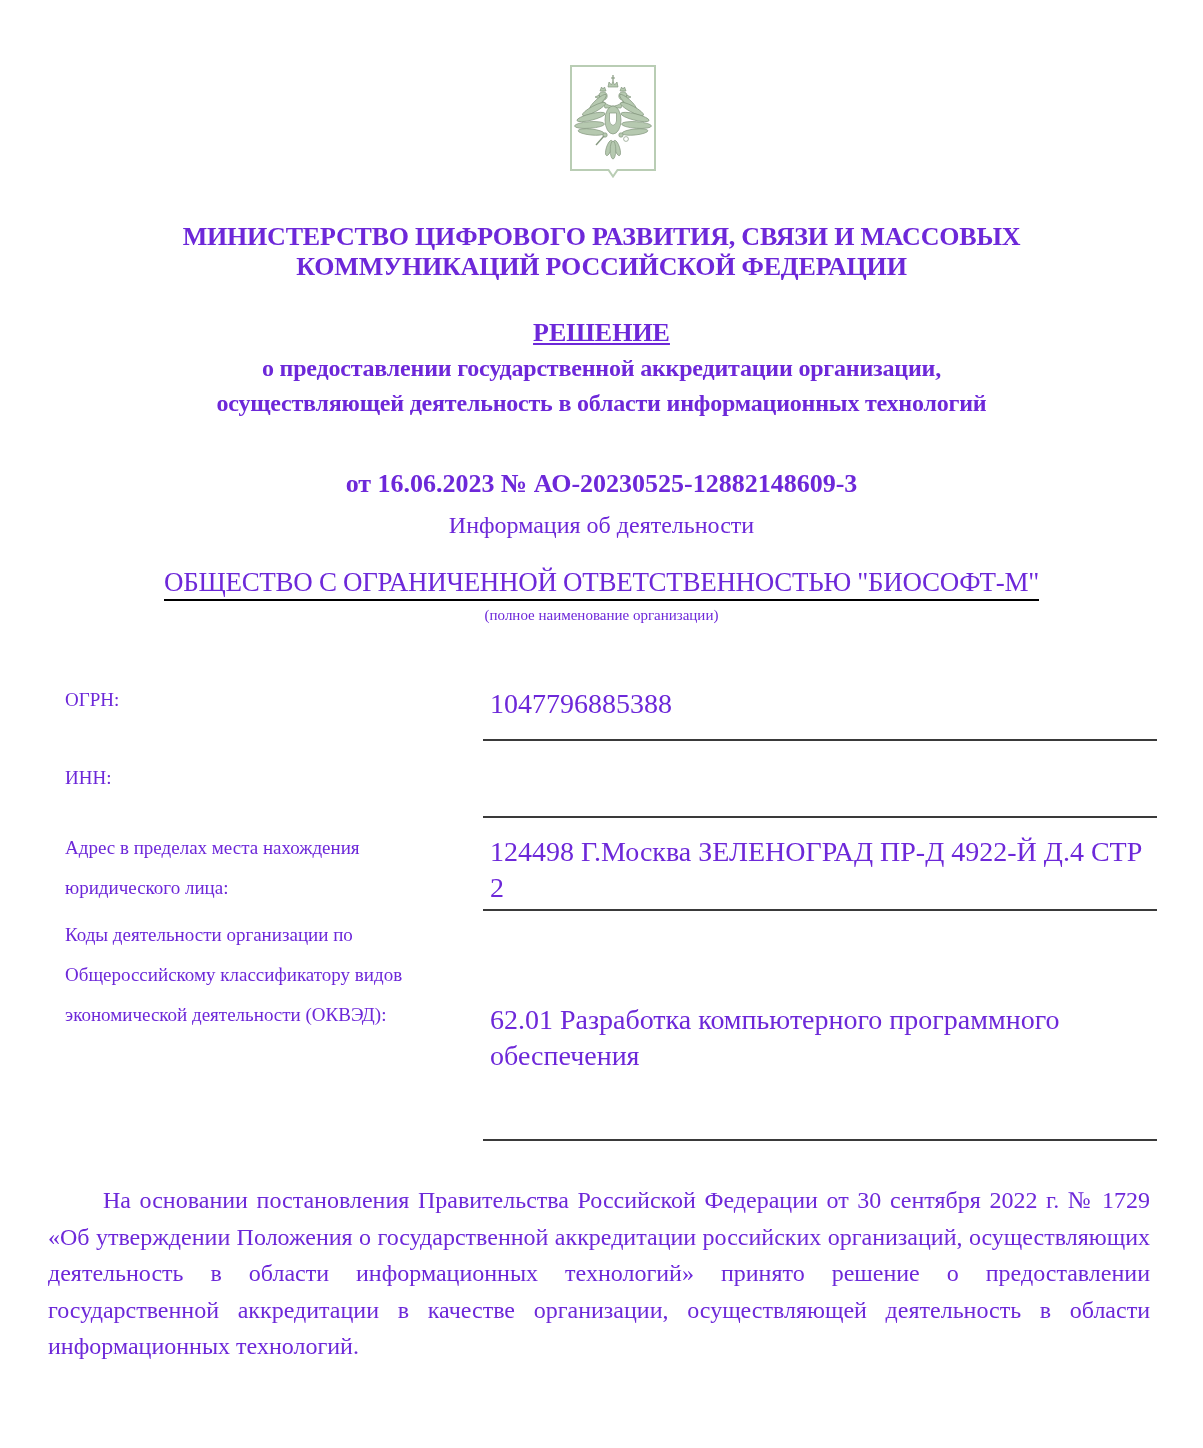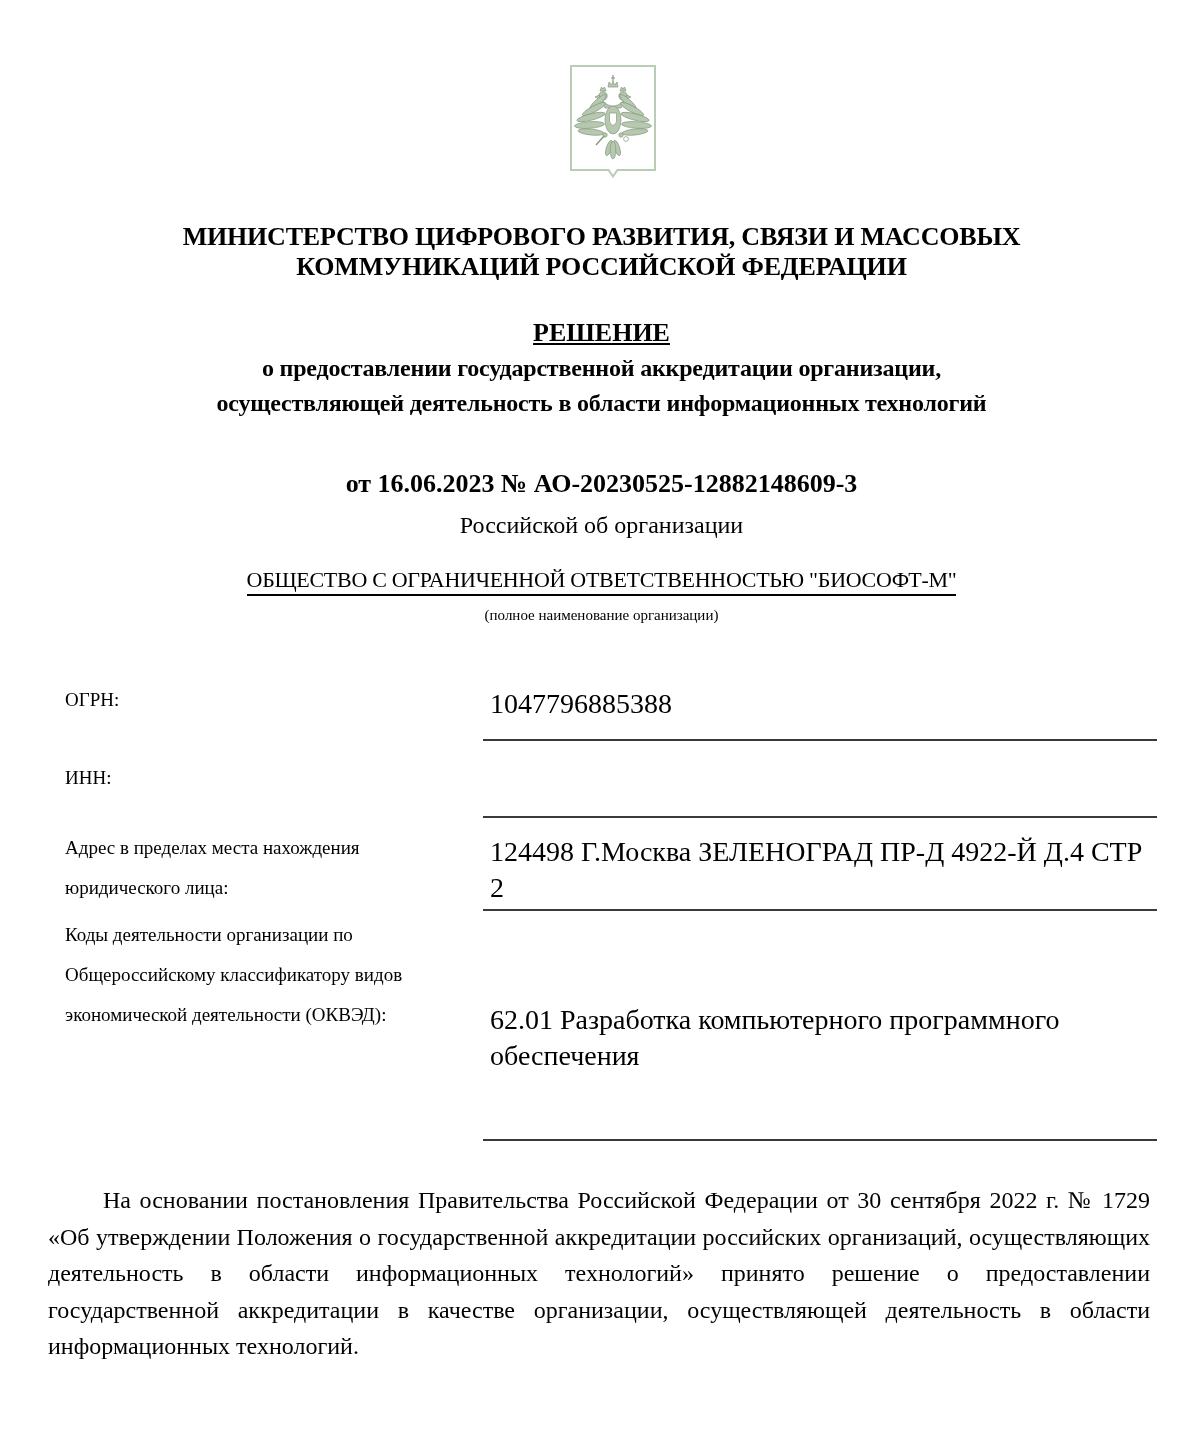--- a/index.html
+++ b/index.html
@@ -1,21 +1,21 @@
 <!DOCTYPE html>
 <html lang="ru"><head>
 <meta charset="utf-8">
 <style>
   html, body { margin: 0; padding: 0; background: #ffffff; }
   .page {
     position: relative;
     width: 1203px;
     height: 1448px;
     background: #ffffff;
-    color: #000000;
+    color: #6d28d9;
     font-family: "Liberation Serif", "DejaVu Serif", serif;
     overflow: hidden;
   }
   .center {
     position: absolute;
     left: 0;
     width: 100%;
     text-align: center;
   }
   .emblem-box {
@@ -50,21 +50,21 @@
     font-weight: bold;
     font-size: 26px;
     margin-top: 20px;
   }
   .info-title {
     top: 512px;
     font-size: 24px;
   }
   .org-name {
     top: 567px;
-    font-size: 22px;
+    font-size: 27px;
     letter-spacing: -0.3px;
   }
   .org-name span {
     border-bottom: 2px solid #000;
     padding-bottom: 2px;
   }
   .org-caption {
     top: 607px;
     font-size: 15px;
   }
@@ -153,21 +153,21 @@
     <div>КОММУНИКАЦИЙ РОССИЙСКОЙ ФЕДЕРАЦИИ</div>
   </div>
 
   <div class="center res-title">РЕШЕНИЕ</div>
   <div class="center res-sub">
     <div>о предоставлении государственной аккредитации организации,</div>
     <div>осуществляющей деятельность в области информационных технологий</div>
   </div>
   <div class="center date-line">от 16.06.2023 № АО-20230525-12882148609-3</div>
 
-  <div class="center info-title">Российской об организации</div>
+  <div class="center info-title">Информация об деятельности</div>
   <div class="center org-name">
     <span>ОБЩЕСТВО С ОГРАНИЧЕННОЙ ОТВЕТСТВЕННОСТЬЮ "БИОСОФТ-М"</span>
   </div>
   <div class="center org-caption">(полное наименование организации)</div>
 
   <div class="field-label" style="top:680px">ОГРН:</div>
   <div class="field-value" style="top:686px">1047796885388</div>
   <div class="rule" style="top:739px"></div>
 
   <div class="field-label" style="top:758px">ИНН:</div>

